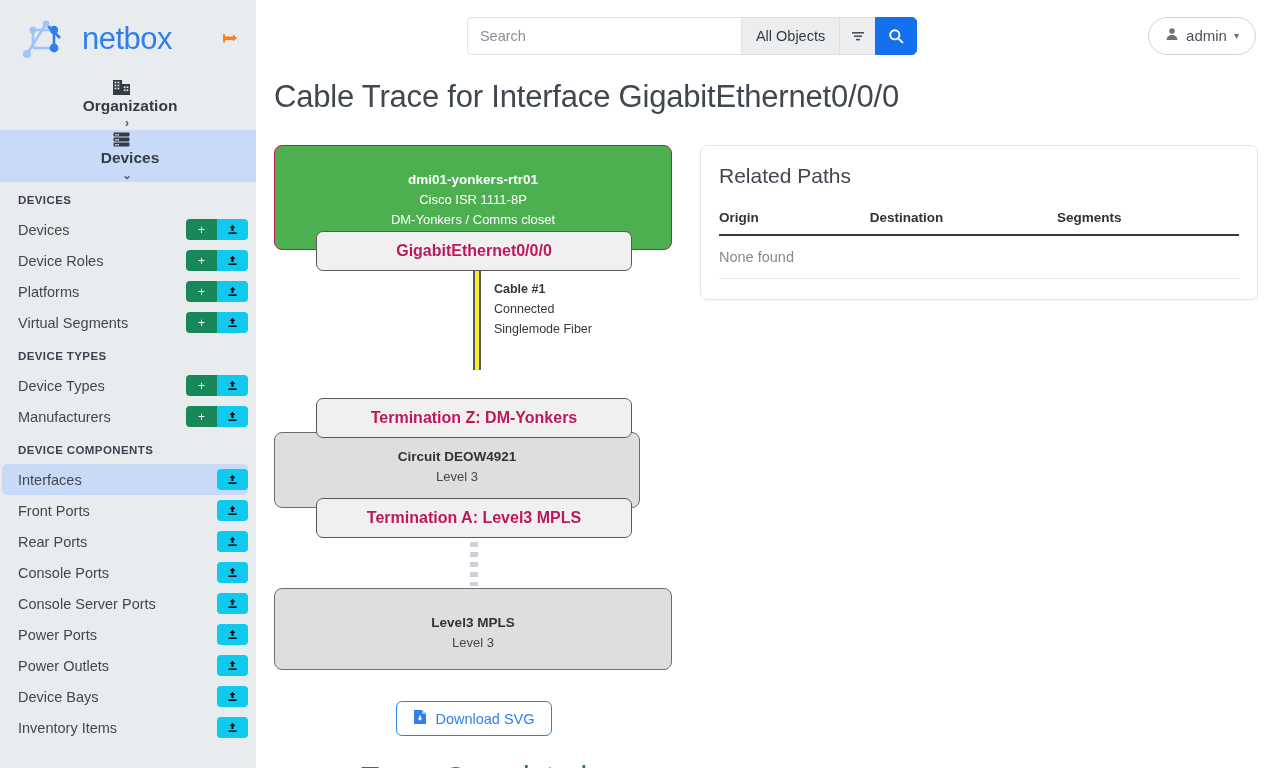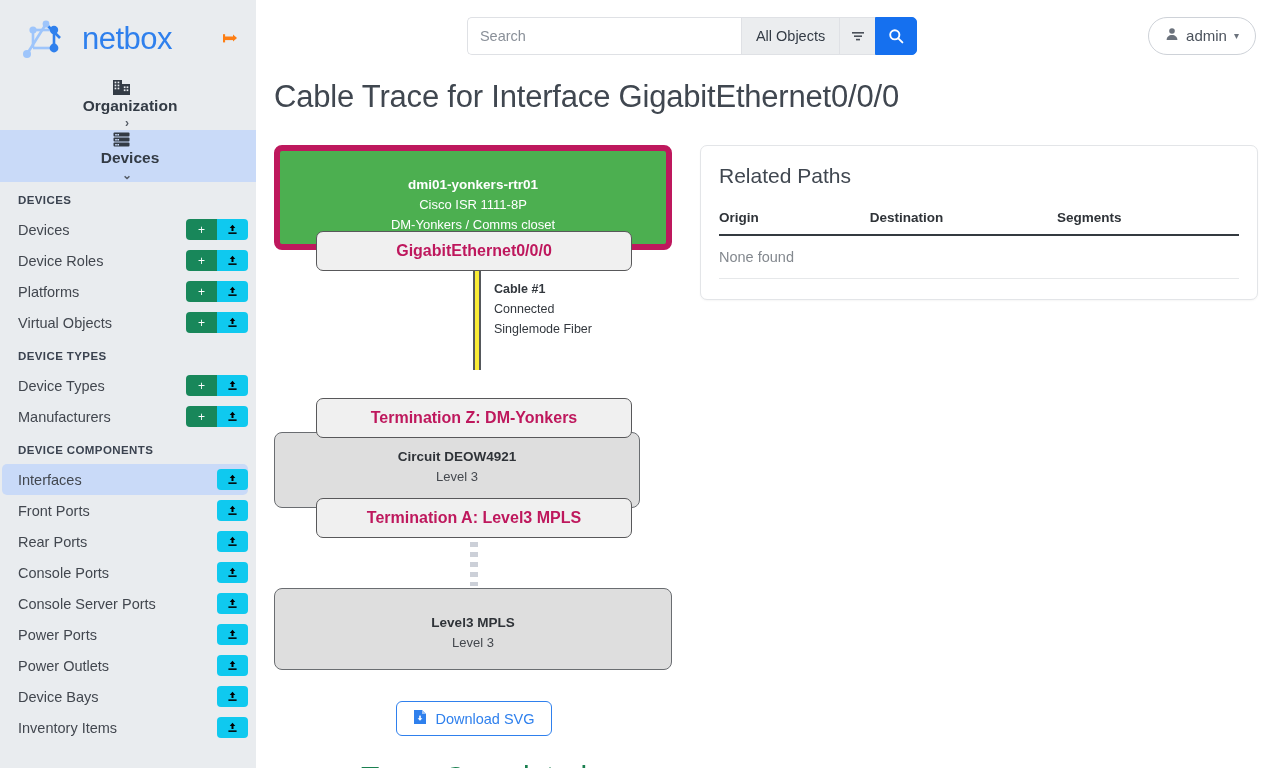--- a/index.html
+++ b/index.html
@@ -125,21 +125,21 @@
     padding: 8px 0 0 18px;
     letter-spacing: -0.2px;
   }
 
   .content { display: flex; padding: 30px 22px 0 18px; gap: 26px; }
   .trace-col { width: 400px; flex: 0 0 400px; position: relative; }
   .paths-col { flex: 1; }
 
   .node-device {
     width: 398px; height: 105px;
-    background: #4caf50; border: 6px solid #be185d; border-radius: 8px;
+    background: #4caf50; border: 1px solid #be185d; border-radius: 8px;
     color: #fff; text-align: center;
     padding-top: 24px;
     position: relative; z-index: 1;
   }
   .node-device .nd-title { font-size: 13.5px; font-weight: 700; line-height: 20px; }
   .node-device .nd-sub { font-size: 13px; font-weight: 400; line-height: 20px; }
 
   .term-box {
     width: 316px; height: 40px; margin: 0 auto;
     background: #f0f0f0; border: 1px solid #58585a; border-radius: 7px;
@@ -333,21 +333,21 @@
         <span class="mini-btn mini-imp">
           <svg width="11" height="11" viewBox="0 0 11 11" fill="#000">
               <path d="M5.5 0.7 L8.3 3.9 H6.5 V7.0 H4.5 V3.9 H2.7 Z"></path>
               <rect x="1.4" y="8.4" width="8.2" height="1.5"></rect>
             </svg>
         </span>
       </span>
     </div>
 
     <div class="nav-item">
-      <span class="ni-label">Virtual Objects</span>
+      <span class="ni-label">Virtual Segments</span>
       <span class="btn-grp">
         <span class="mini-btn mini-add">+</span>
         <span class="mini-btn mini-imp">
           <svg width="11" height="11" viewBox="0 0 11 11" fill="#000">
               <path d="M5.5 0.7 L8.3 3.9 H6.5 V7.0 H4.5 V3.9 H2.7 Z"></path>
               <rect x="1.4" y="8.4" width="8.2" height="1.5"></rect>
             </svg>
         </span>
       </span>
     </div>

